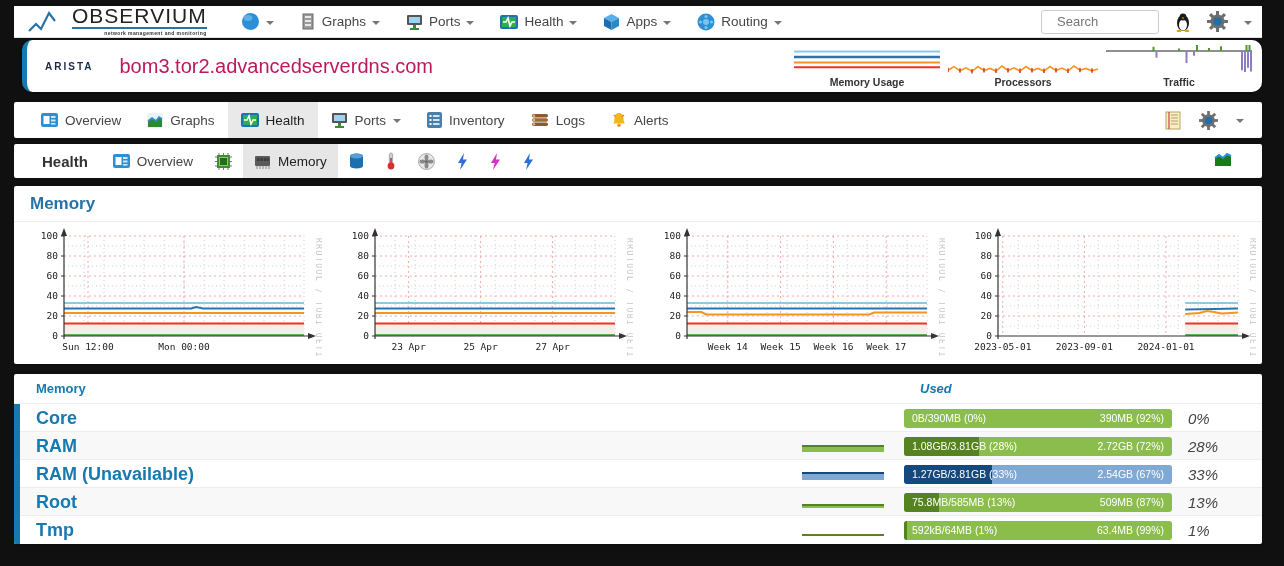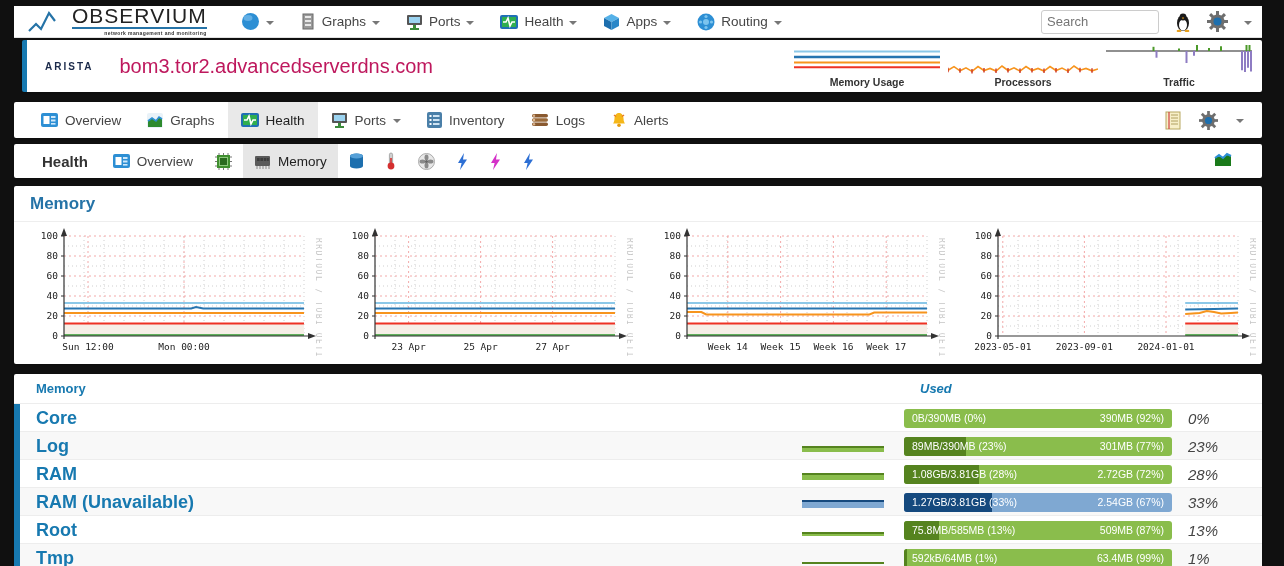--- a/index.html
+++ b/index.html
@@ -13,25 +13,25 @@
   .logo { display:flex; align-items:center; gap:4px; margin-right:34px; cursor:pointer; }
   .logo-txt { font-size:21px; letter-spacing:1px; color:#222; font-stretch:condensed; line-height:17px; }
   .logo-tag { display:block; font-size:5px; font-weight:bold; color:#333; letter-spacing:.4px;
               border-top:2px solid #2573A7; padding-top:1px; text-align:right; }
   .menus { display:flex; align-items:center; gap:26px; }
   .menu { display:flex; align-items:center; gap:6px; font-size:13.5px; color:#454545; cursor:pointer; }
   .caret { width:0; height:0; border-left:4px solid transparent; border-right:4px solid transparent;
            border-top:4px solid #777; margin-top:2px; }
   .nav-right { margin-left:auto; display:flex; align-items:center; gap:16px; }
   .search-input { width:118px; height:24px; border:1px solid #ccc; border-radius:3px;
-                  font-size:13px; padding:0 5px; color:#555; outline:none; font-family:inherit; }
+                  font-size:13px; padding:0 15px; color:#555; outline:none; font-family:inherit; }
   .icon { display:inline-flex; align-items:center; justify-content:center; }
 
   
-  .device-panel { margin-top:2px; height:52px; background:#fff; border-radius:2px;
+  .device-panel { margin-top:2px; height:52px; background:#fff; border-radius:10px;
                   box-shadow:0 1px 2px rgba(0,0,0,.25); display:flex; align-items:center;
                   border-left:5px solid #1779B0; padding-left:18px; margin-left:8px; }
   .vendor { font-size:10px; font-weight:bold; letter-spacing:2px; color:#1b2a4a; margin-right:26px; }
   .hostname { font-size:20px; color:#be185d; cursor:pointer;text-align:center; }
   .minis { margin-left:auto; display:flex; align-items:flex-start; gap:6px; padding-right:8px; }
   .mini { width:150px; cursor:pointer; }
   .mini svg { display:block; }
   .mini-label { text-align:center; font-size:10.5px; font-weight:bold; color:#333; margin-top:1px; }
 
   
@@ -723,37 +723,20 @@
           <div class="bar" style="background: rgb(138, 189, 76);">
             <div class="seg" style="width: 0%; background: rgb(85, 131, 31);"></div>
             <div class="lt">0B/390MB (0%)</div>
             <div class="rt">390MB (92%)</div>
           </div>
         </div>
         <div class="cell-used">0%</div>
       </div>
       <div class="t-row">
         <div class="accent"></div>
-        <div class="cell-name">Log</div>
-        <div class="spark">
-          <div class="fill" style="height: 6.14px; background: rgb(138, 189, 76);"></div>
-          <div class="line" style="bottom: 6.14px; background: rgb(85, 131, 31);"></div>
-        </div>
-        <div class=""></div>
-        <div class="">
-          <div class="bar" style="background: rgb(138, 189, 76);">
-            <div class="seg" style="width: 23%; background: rgb(85, 131, 31);"></div>
-            <div class="lt">89MB/390MB (23%)</div>
-            <div class="rt">301MB (77%)</div>
-          </div>
-        </div>
-        <div class="cell-used">23%</div>
-      </div>
-      <div class="t-row">
-        <div class="accent"></div>
         <div class="cell-name">RAM</div>
         <div class="spark">
           <div class="fill" style="height: 7.04px; background: rgb(138, 189, 76);"></div>
           <div class="line" style="bottom: 7.04px; background: rgb(85, 131, 31);"></div>
         </div>
         <div class=""></div>
         <div class="">
           <div class="bar" style="background: rgb(138, 189, 76);">
             <div class="seg" style="width: 28%; background: rgb(85, 131, 31);"></div>
             <div class="lt">1.08GB/3.81GB (28%)</div>

